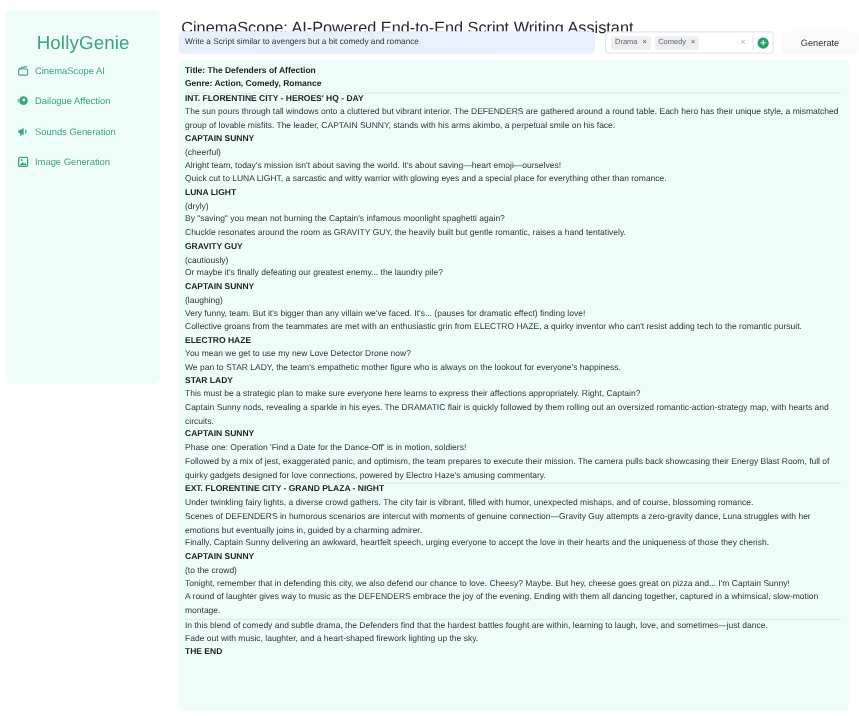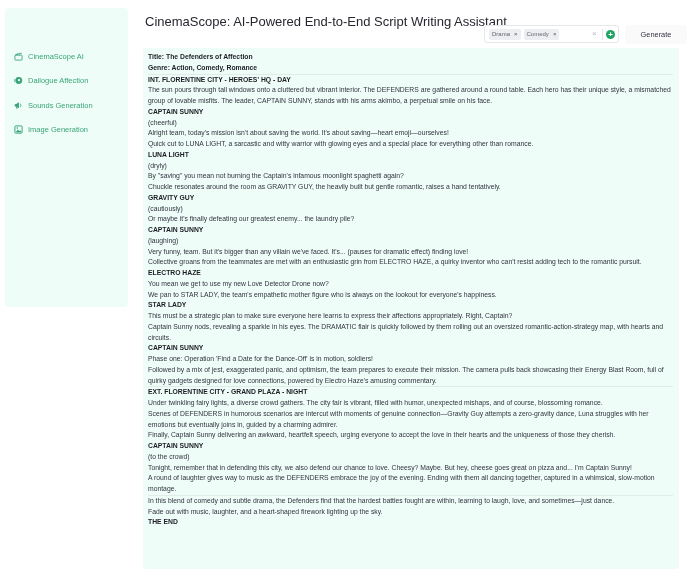--- a/index.html
+++ b/index.html
@@ -73,20 +73,21 @@
     .script .line { display: block; }
     .script .b { font-weight: bold; color: #1c1d24; }
     .script .rule { border-top: 1px solid #e1ece7; margin: 0; }
   </style>
 </head>
 <body>
 
 <div class="app">
 
   <aside class="sidebar">
+    <div class="brand">HollyGenie</div>
     <nav class="nav">
       <div class="nav-item">
         <span class="icon">
           <svg viewBox="0 0 10 10">
               <rect x="1" y="3.5" width="8" height="5.5" rx="0.8" fill="none" stroke="#3aa57a" stroke-width="1"></rect>
               <path d="M1.2 3.3 L8.6 1.4" stroke="#3aa57a" stroke-width="1"></path>
               <path d="M3.2 2.8 L4 1.2 M5.6 2.2 L6.3 0.9" stroke="#3aa57a" stroke-width="0.8"></path>
             </svg>
         </span>
         <span>CinemaScope AI</span>
@@ -120,20 +121,21 @@
               <circle cx="3.6" cy="3.4" r="0.9" fill="#3aa57a"></circle>
             </svg>
         </span>
         <span>Image Generation</span>
       </div>
     </nav>
   </aside>
 
   <div class="title">CinemaScope: AI-Powered End-to-End Script Writing Assistant</div>
 
+  <input class="prompt-input" type="text" value="Write a Script similar to avengers but a bit comedy and romance" style="">
 
   <div class="genre-select">
     <span class="tag">
       <span>Drama</span>
       <span class="x">×</span>
     </span>
     <span class="tag">
       <span>Comedy</span>
       <span class="x">×</span>
     </span>

